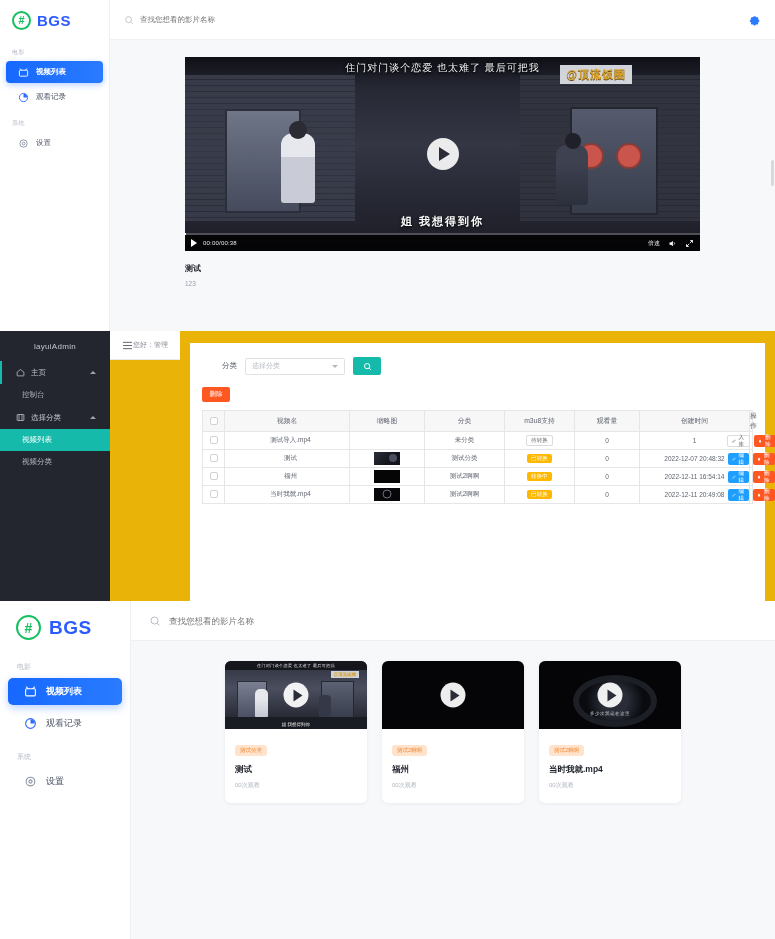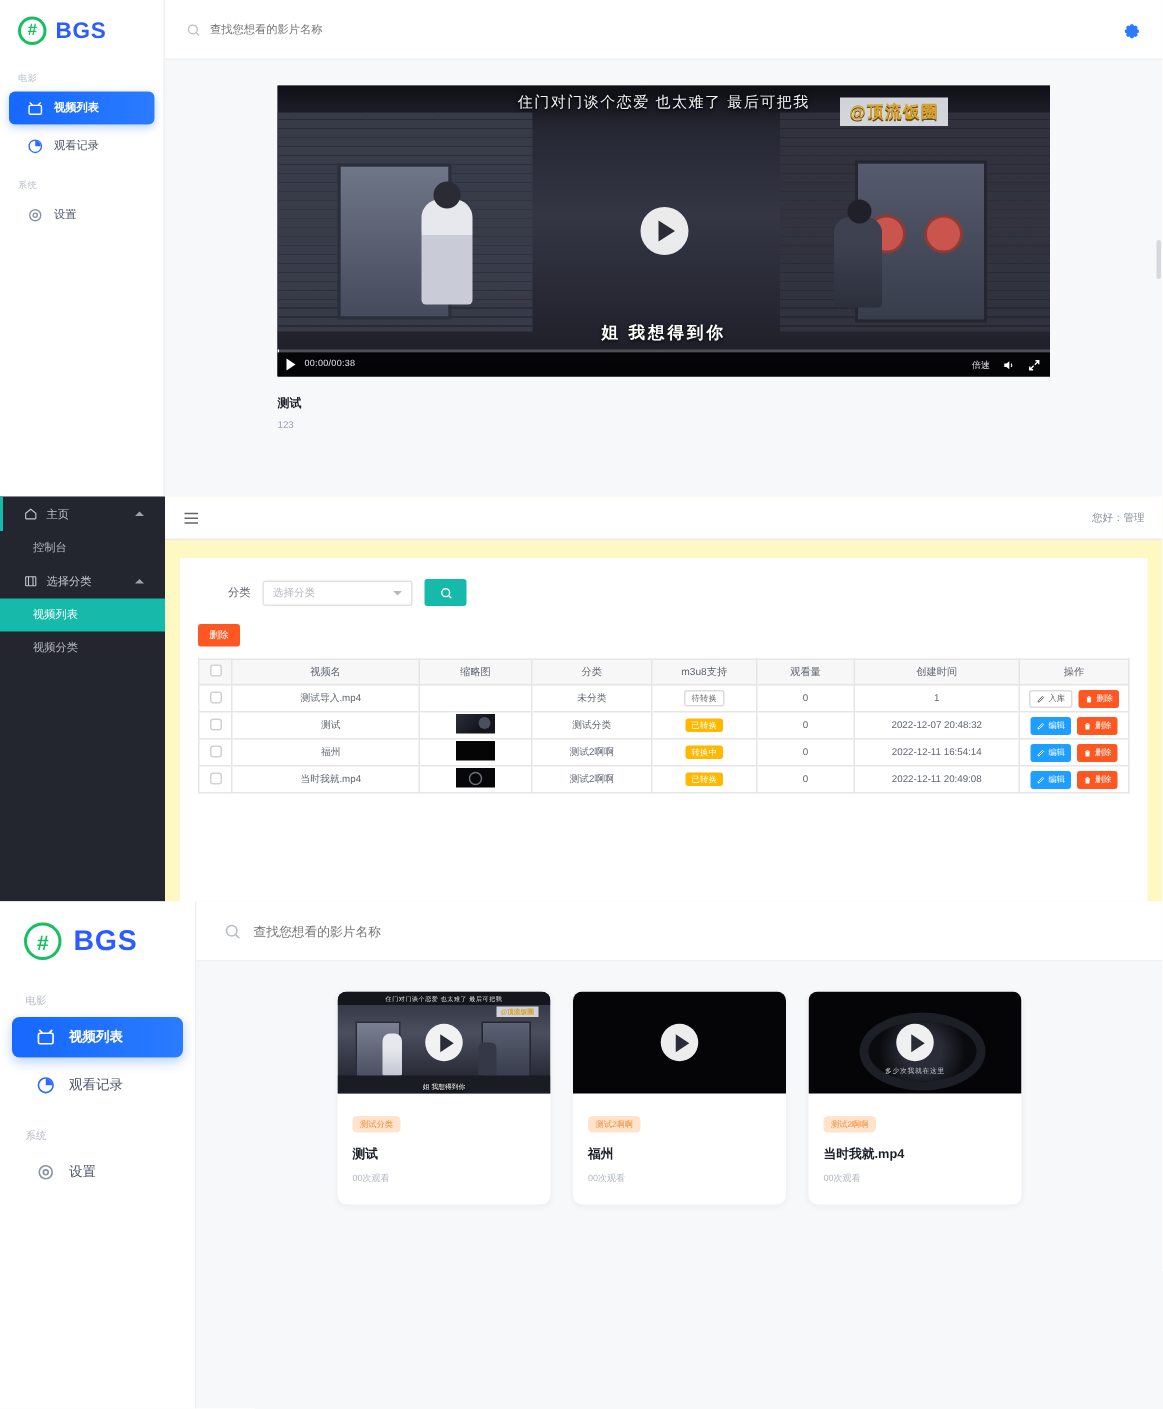--- a/index.html
+++ b/index.html
@@ -144,21 +144,21 @@
   }
   .l-item.top { border-left: 2px solid transparent; }
   .l-item.first { border-left: 2px solid #16baaa; }
   .l-sub { padding-left: 22px; height: 22px; display: flex; align-items: center;
     color: #b3b7bd; font-size: 7.5px; cursor: pointer; }
   .l-sub.active { background: #16baaa; color: #fff; }
   .l-ico { width: 9px; height: 9px; flex: 0 0 9px; }
   .caret { margin-left: auto; width: 0; height: 0;
     border-left: 3px solid transparent; border-right: 3px solid transparent; border-bottom: 3px solid #9ea3ab; }
 
-  .main2 { flex: 1; display: flex; flex-direction: column; min-width: 0; background: #fef9c3; }
+  .main2 { flex: 1; display: flex; flex-direction: row; min-width: 0; background: #eab308; }
   .topbar2 { height: 29px; background: #fff; display: flex; align-items: center; padding: 0 12px;
     border-bottom: 1px solid #eaeaea; }
   .hamb { width: 11px; height: 9px; cursor: pointer; }
   .greet { margin-left: auto; font-size: 7px; color: #8a8f99; white-space: nowrap; }
 
   .card2 { margin: 12px 10px 0 10px; background: #fff; flex: 1; padding: 10px 12px; }
   .formline { display: flex; align-items: center; gap: 8px; padding: 4px 0 0 20px; }
   .flabel { font-size: 7.5px; color: #5f6570; }
   .fselect {
     width: 100px; height: 17px; border: 1px solid #e2e2e2; border-radius: 2px; background: #fff;
@@ -370,20 +370,21 @@
         <div class="meta-title">测试</div>
         <div class="meta-desc">123</div>
       </div>
     </div>
   </div>
   <div class="panel1-scroll"></div>
 </div>
 
 <div class="panel2">
   <div class="side2">
+    <div class="side2-logo">layuiAdmin</div>
 
     <div class="l-item first">
       <svg class="l-ico" viewBox="0 0 24 24" fill="none" stroke="#c2c6cc" stroke-width="2">
         <path d="M3 11l9-7 9 7v9a1 1 0 0 1-1 1H4a1 1 0 0 1-1-1z"></path>
       </svg>
       <span>主页</span>
       <i class="caret"></i>
     </div>
     <div class="l-sub">
       <span>控制台</span>

